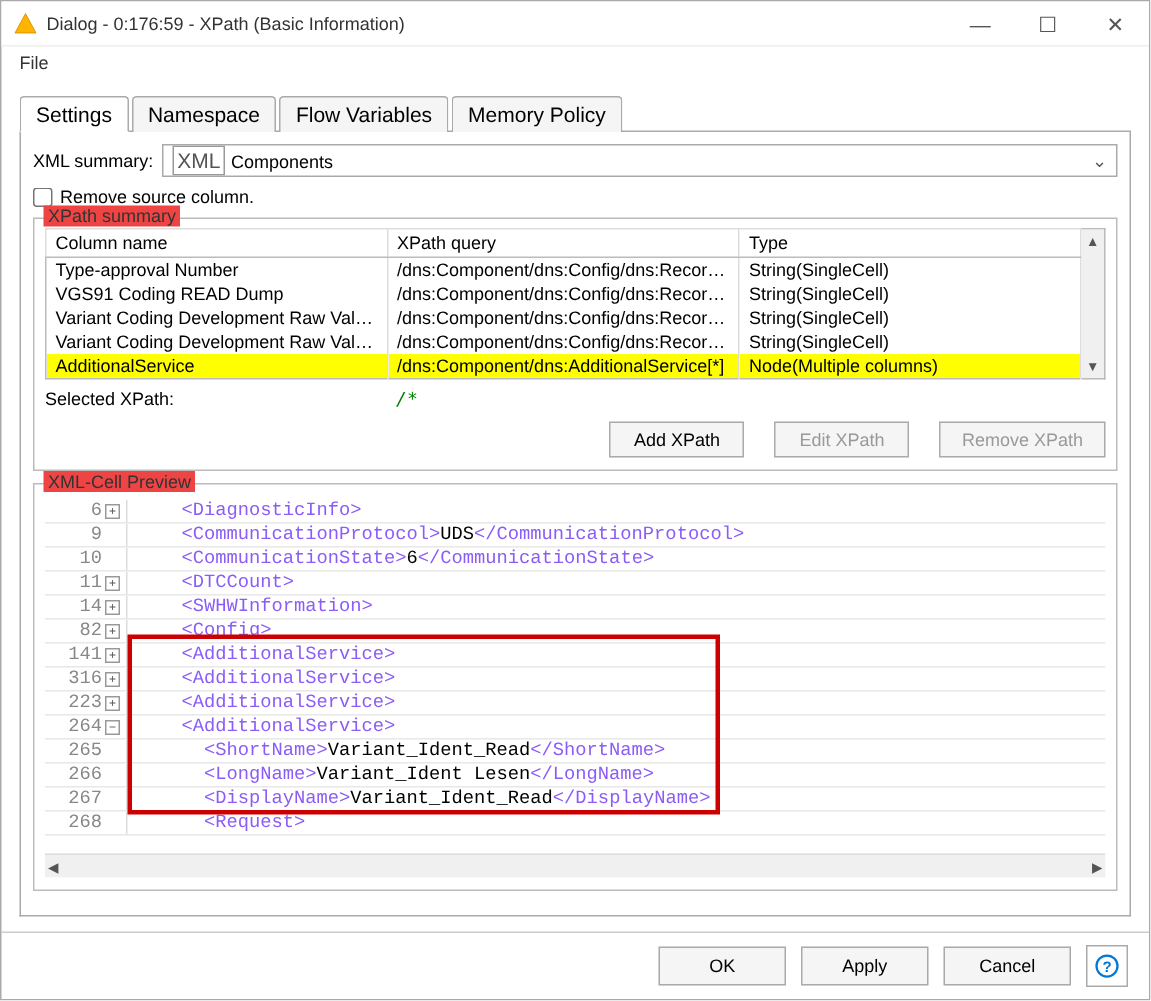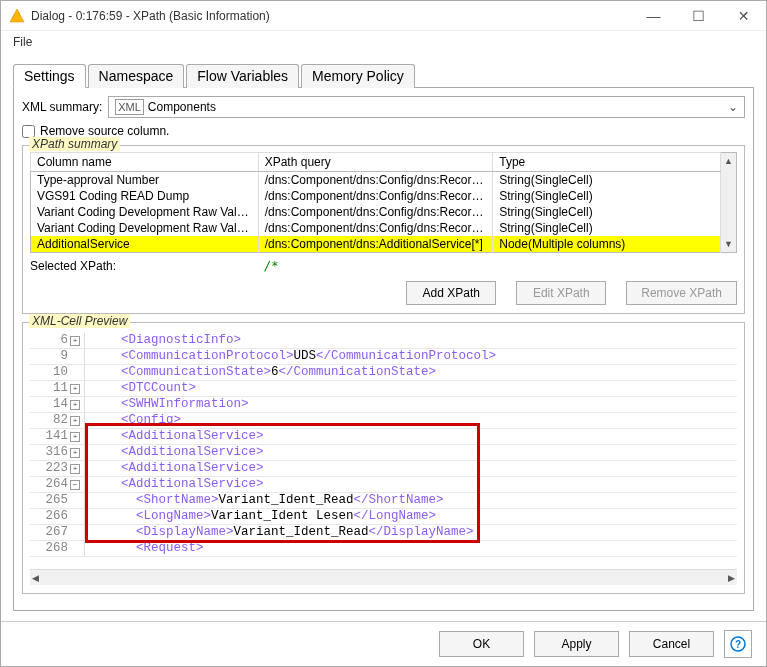--- a/index.html
+++ b/index.html
@@ -13,26 +13,26 @@
 .menubar { height: 22px; padding: 2px 8px; display: flex; align-items: center; font-size: 12px; color: #333; }
 .menubar-item { padding: 0 4px; }
 .content { flex: 1; padding: 10px 12px; display: flex; flex-direction: column; overflow: hidden; }
 .tabs-strip { display: flex; gap: 0; border-bottom: 1px solid #aaa; position: relative; }
 .tab { padding: 3px 10px; border: 1px solid #aaa; border-bottom: none; background: #f5f5f5; font-size: 14px; border-radius: 3px 3px 0 0; position: relative; top: 1px; margin-right: 2px; }
 .tab.active { background: #fff; border-bottom: 1px solid #fff; z-index: 2; }
 .tab-panel { border: 1px solid #aaa; border-top: none; flex: 1; padding: 8px; display: flex; flex-direction: column; overflow: hidden; }
 .row { display: flex; align-items: center; gap: 6px; margin-bottom: 6px; }
 .label { font-size: 12px; }
 .select { flex: 1; border: 1px solid #aaa; height: 22px; display: flex; align-items: center; padding: 0 6px; background: #fff; justify-content: space-between; }
-.select-icon { font-size: 11px; border: 1px solid #999; padding: 1px 2px; margin-right: 4px; background: #fff; color: #555; }
+.select-icon { font-size: 14px; border: 1px solid #999; padding: 1px 2px; margin-right: 4px; background: #fff; color: #555; }
 .chev { color: #555; }
 .checkbox-row { display: flex; align-items: center; gap: 5px; margin-bottom: 7px; }
 input[type=checkbox] { vertical-align: middle; }
 .fieldset { border: 1px solid #bbb; border-radius: 0; padding: 6px 7px 8px; margin-bottom: 8px; position: relative; }
-.legend { position: absolute; top: -9px; left: 6px; background: #fef9c3; padding: 0 3px; font-size: 12px; color: #333; font-style: italic; }
+.legend { position: absolute; top: -9px; left: 6px; background: #ef4444; padding: 0 3px; font-size: 12px; color: #333; }
 .table { border: 1px solid #bbb; width: 100%; font-size: 12px; border-collapse: collapse; }
 .table-wrap { display: flex; }
 .table-main { flex: 1; }
 .table-scroll { width: 16px; border: 1px solid #bbb; border-left: none; display: flex; flex-direction: column; background: #f0f0f0; }
 .table-scroll-btn { height: 16px; display: flex; align-items: center; justify-content: center; font-size: 9px; color: #555; background: #f0f0f0; }
 .table th { text-align: left; font-weight: normal; padding: 2px 6px; border: 1px solid #ddd; background: #fff; border-bottom: 1px solid #bbb; }
 .table td { padding: 1px 6px; border-right: 1px solid #ddd; white-space: nowrap; overflow: hidden; text-overflow: ellipsis; max-width: 200px; }
 .table tr.sel td { background: #ffff00; }
 .sel-xpath-row { display: flex; gap: 8px; margin-top: 6px; align-items: center; }
 .sel-xpath-val { color: #008000; font-style: italic; font-family: Consolas, monospace; font-size: 12px; }

